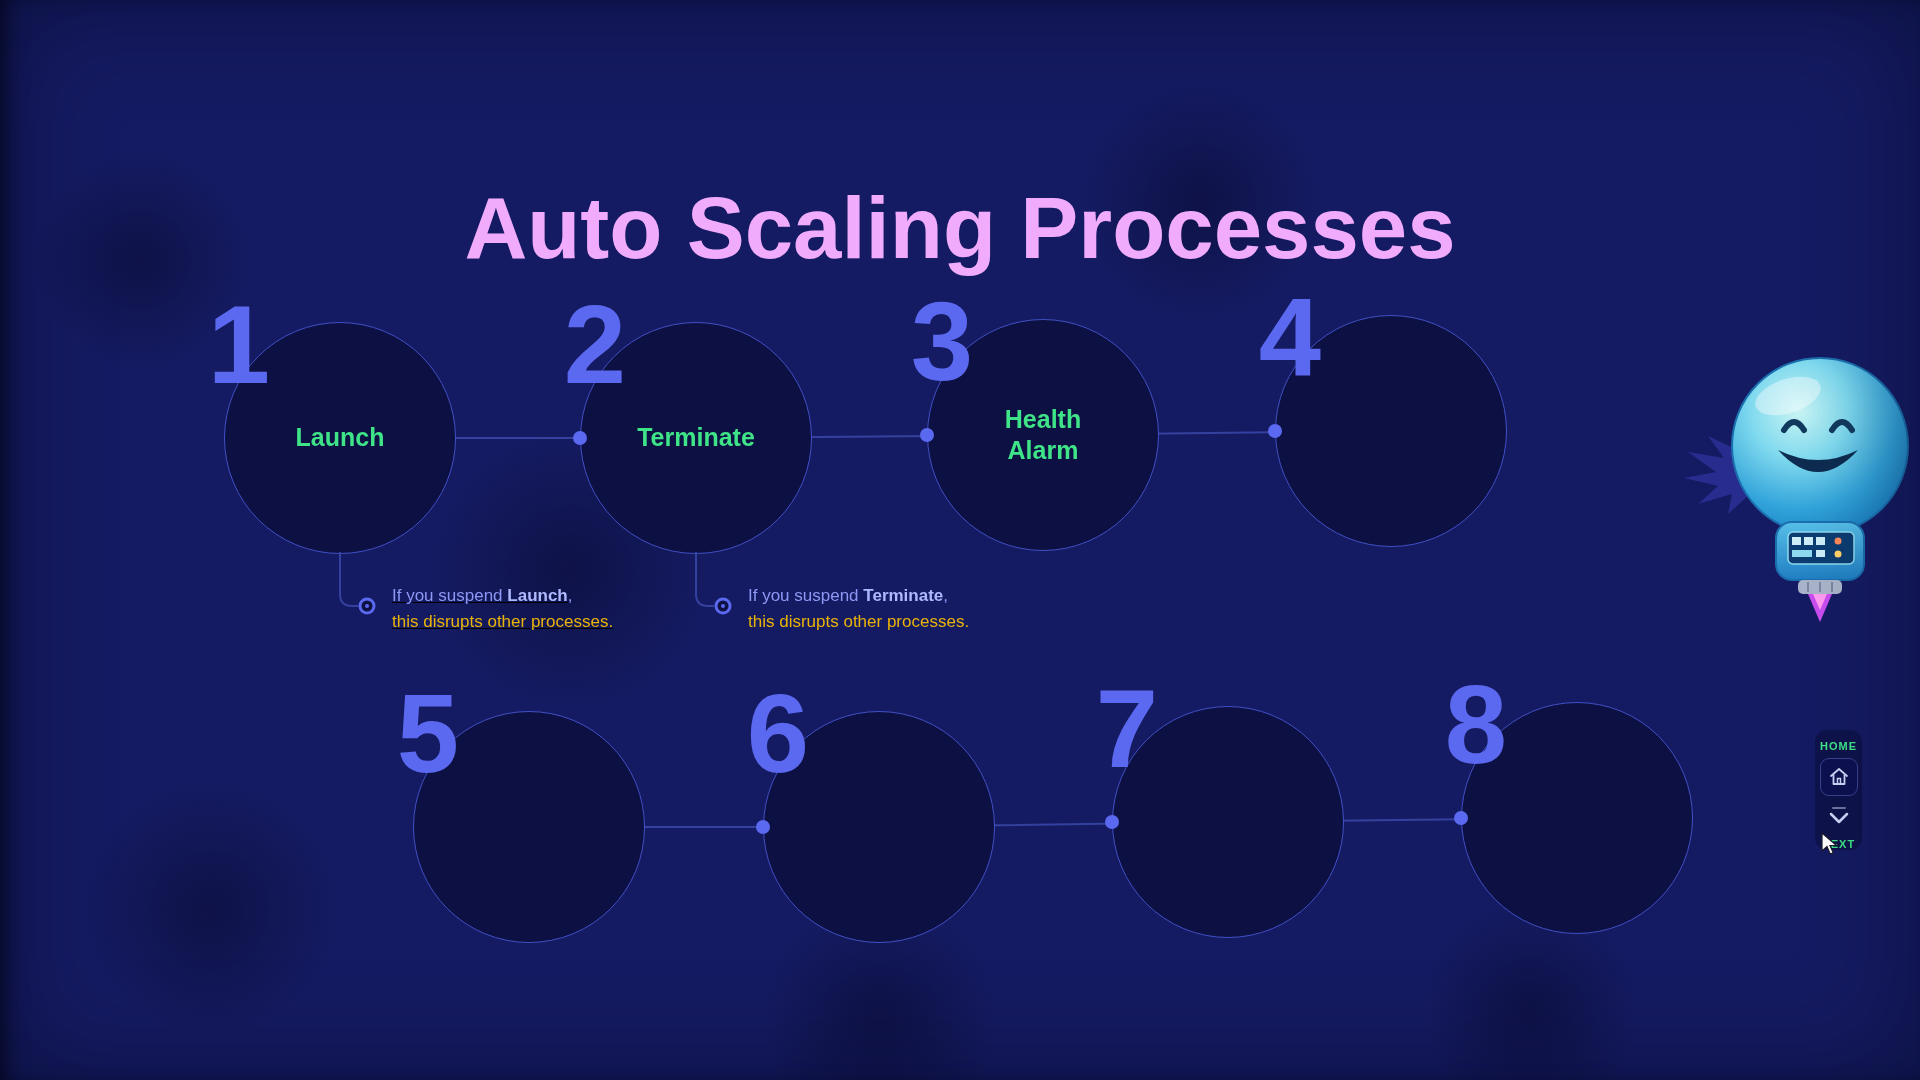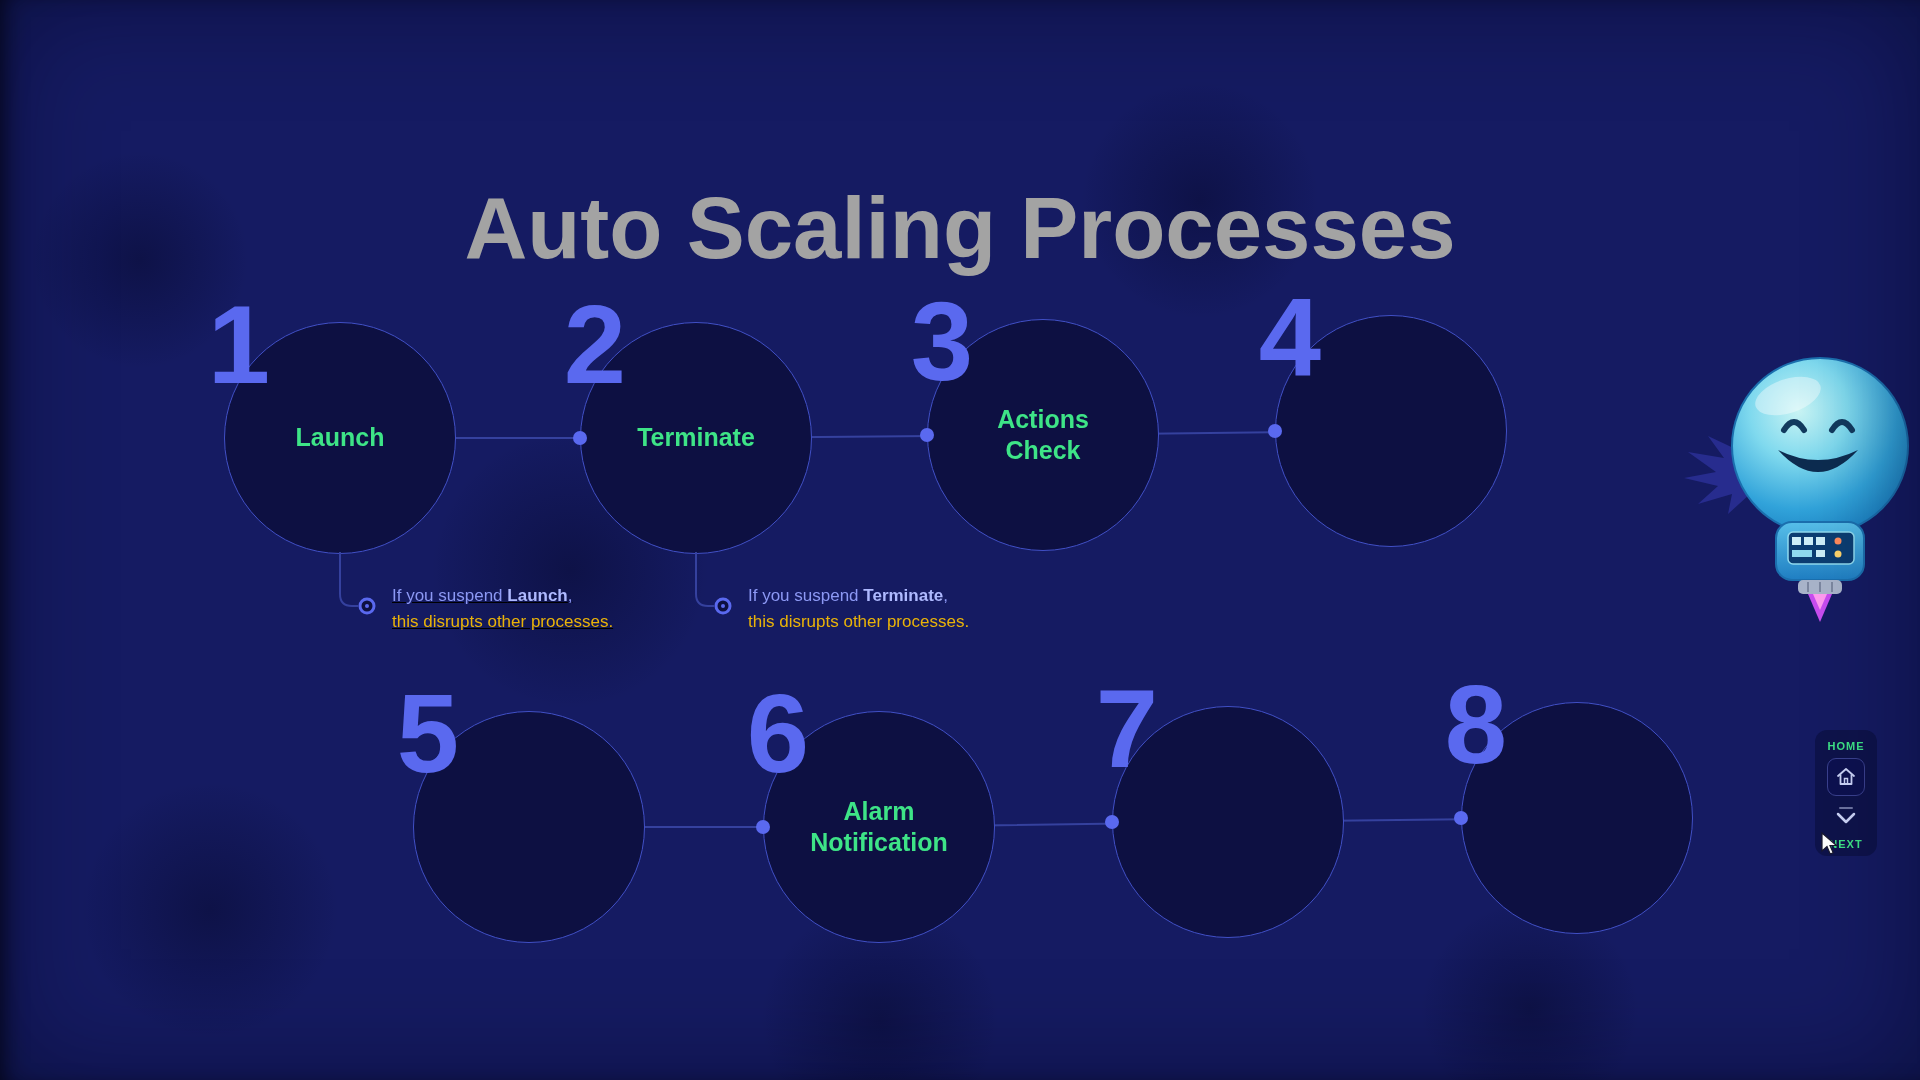--- a/index.html
+++ b/index.html
@@ -12,21 +12,21 @@
     background:radial-gradient(circle, rgba(7,9,45,.5), rgba(7,9,45,0) 70%);}
   .b1{left:430px;top:430px;width:280px;height:280px;}
   .b2{left:30px;top:150px;width:220px;height:220px;}
   .b3{left:1080px;top:80px;width:240px;height:240px;}
   .b4{left:80px;top:780px;width:260px;height:260px;}
   .b5{left:1420px;top:900px;width:220px;height:220px;}
   .b6{left:760px;top:900px;width:240px;height:240px;}
 
   .title{
     position:absolute;top:120px;left:0;width:100%;text-align:center;
-    font-size:87px;font-weight:bold;color:#a3a3a3;letter-spacing:0px;z-index:2;
+    font-size:87px;font-weight:bold;color:#f0abfc;letter-spacing:0px;z-index:2;
   }
 
   svg.connectors{position:absolute;left:0;top:0;z-index:1;pointer-events:none;}
   svg.overlay{position:absolute;left:0;top:0;z-index:3;pointer-events:none;}
 
   .circle{
     position:absolute;width:232px;height:232px;border-radius:50%;
     background:#0d1042;border:1.5px solid #4150c6;box-sizing:border-box;
     display:flex;align-items:center;justify-content:center;text-align:center;z-index:2;
   }
@@ -50,23 +50,23 @@
   .callout{position:absolute;z-index:3;font-size:17px;line-height:1.2;}
   .co1{left:392px;top:586px;text-decoration:underline;}
   .co2{left:748px;top:586px;}
   .c-line1{color:#8c98f4;}
   .c-line1 b{color:#aeb9ff;font-weight:bold;}
   .c-line2{color:#eab308;margin-top:6px;}
 
   .robot{position:absolute;left:1680px;top:344px;z-index:4;}
 
   .nav-rail{
-    position:absolute;left:1815px;top:730px;width:62px;z-index:5;
+    position:absolute;left:1815px;top:730px;width:47px;z-index:5;
     display:flex;flex-direction:column;align-items:center;gap:6px;
-    background:rgba(12,15,66,.7);border-radius:12px;padding:10px 4px 6px;
+    background:rgba(12,15,66,.7);border-radius:12px;padding:10px 4px 0;
     box-sizing:border-box;
   }
   .rail-label{color:#3ee487;font-size:11px;font-weight:bold;letter-spacing:1px;}
   .rail-btn{
     background:#0d1150;border:1.5px solid #3a418f;border-radius:9px;
     width:38px;height:38px;display:flex;align-items:center;justify-content:center;
     cursor:pointer;padding:0;
   }
   .rail-btn.chev{background:transparent;border:none;height:30px;}
 
@@ -97,31 +97,30 @@
   <div class="circle s1">
     <div class="num">1</div>
     <div class="label">Launch</div>
   </div>
   <div class="circle s2">
     <div class="num">2</div>
     <div class="label">Terminate</div>
   </div>
   <div class="circle s3">
     <div class="num">3</div>
-    <div class="label">Actions Check</div>
+    <div class="label">Health Alarm</div>
   </div>
   <div class="circle s4">
     <div class="num">4</div>
   </div>
   <div class="circle s5">
     <div class="num">5</div>
   </div>
   <div class="circle s6">
     <div class="num">6</div>
-    <div class="label">Alarm Notification</div>
   </div>
   <div class="circle s7">
     <div class="num">7</div>
   </div>
   <div class="circle s8">
     <div class="num">8</div>
   </div>
 
   <svg class="overlay" width="1920" height="1080">
     <circle cx="580" cy="438" r="7" fill="#5a69ef"></circle>

